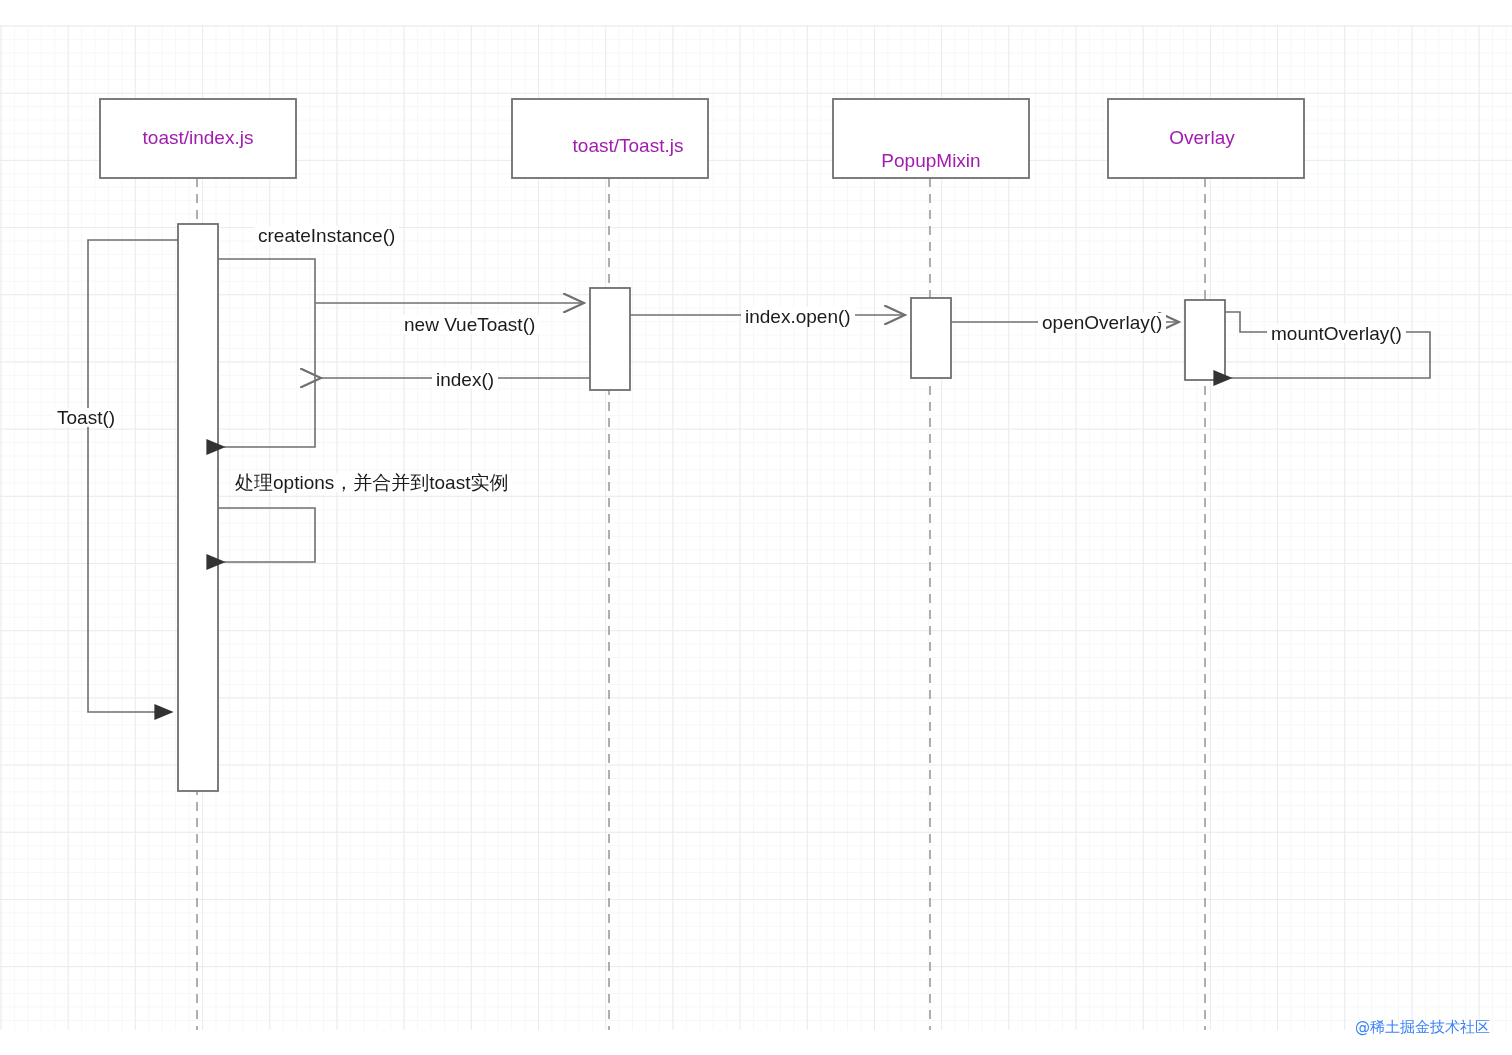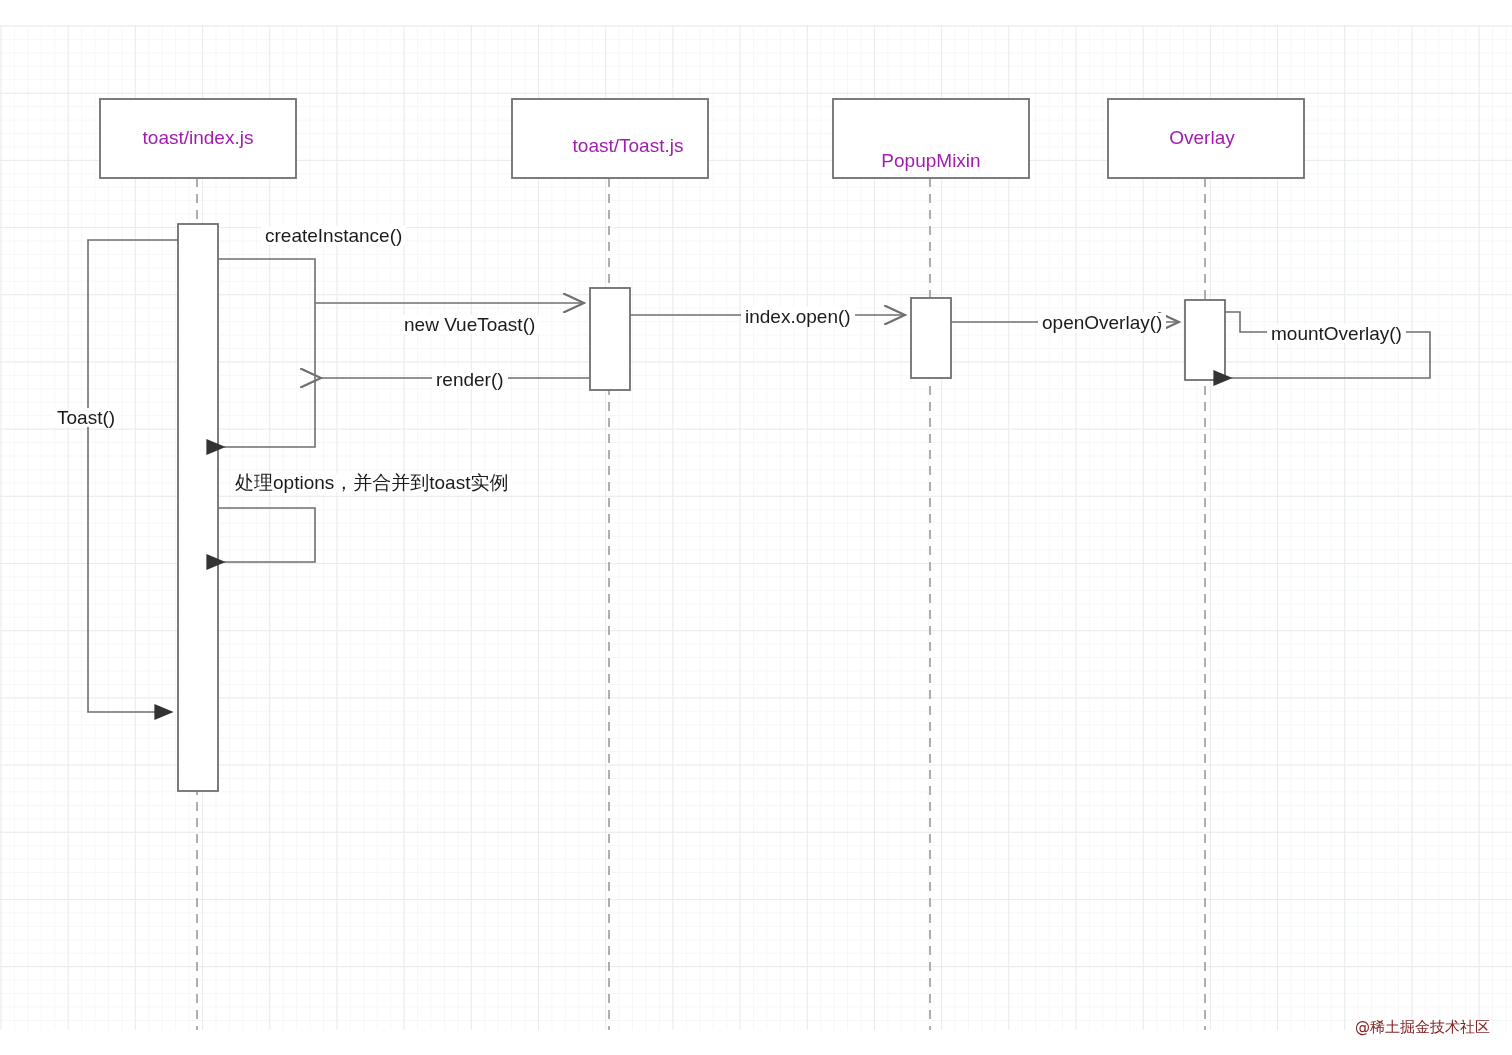--- a/index.html
+++ b/index.html
@@ -58,21 +58,21 @@
     padding: 0 4px;
   }
   .cjk-label {
     font-family: Liberation Sans, sans-serif;
   }
   #watermark {
     position: absolute;
     right: 22px;
     bottom: 18px;
     font-size: 15px;
-    color: #7f1d1d;
+    color: #3b82f6;
     white-space: nowrap;
     font-family: "DejaVu Sans", "Liberation Sans", sans-serif;
   }
 </style>
 </head>
 <body>
 
 <div id="canvas">
 
   <div id="grid"></div>
@@ -147,29 +147,29 @@
     </g>
   </svg>
 
   <div class="pbox-label" style="left:100px; top:128px; width:196px;">toast/index.js</div>
   <div class="pbox-label" style="left:512px; top:128px; width:232px;margin-top:8px;">toast/Toast.js</div>
   <div class="pbox-label" style="left:833px; top:128px; width:196px;margin-top:23px;">PopupMixin</div>
   <div class="pbox-label" style="left:1108px; top:128px; width:188px;">Overlay</div>
 
   <div class="msg-label" style="left:53px; top:408px;">Toast()</div>
 
-  <div class="msg-label" style="left:261px; top:226px;">createInstance()</div>
+  <div class="msg-label" style="left:254px; top:226px;">createInstance()</div>
 
   <div class="msg-label" style="left:400px; top:295px;margin-top:20px;">new VueToast()</div>
 
   <div class="msg-label" style="left:741px; top:307px;">index.open()</div>
 
   <div class="msg-label" style="left:1019px; top:313px;margin-left:19px;">openOverlay()</div>
 
   <div class="msg-label" style="left:1267px; top:324px;">mountOverlay()</div>
 
-  <div class="msg-label" style="left:432px; top:370px;">render()</div>
+  <div class="msg-label" style="left:432px; top:370px;">index()</div>
 
   <div class="msg-label cjk-label" style="left:231px; top:473px;">处理options，并合并到toast实例</div>
 
   <div id="watermark">@稀土掘金技术社区</div>
 
 </div>
 
 </body></html>

